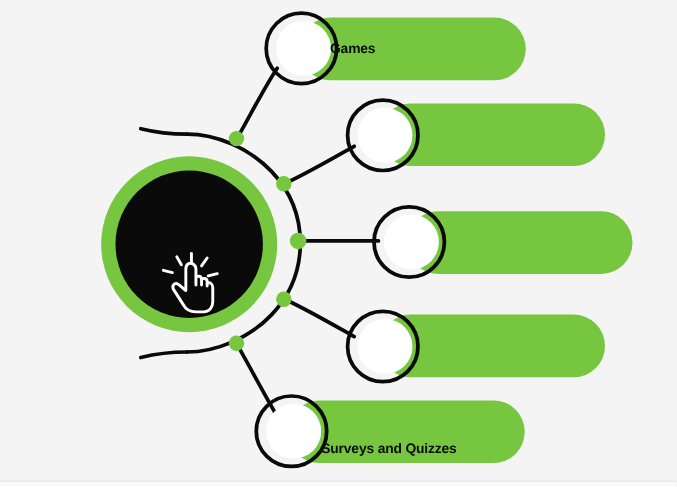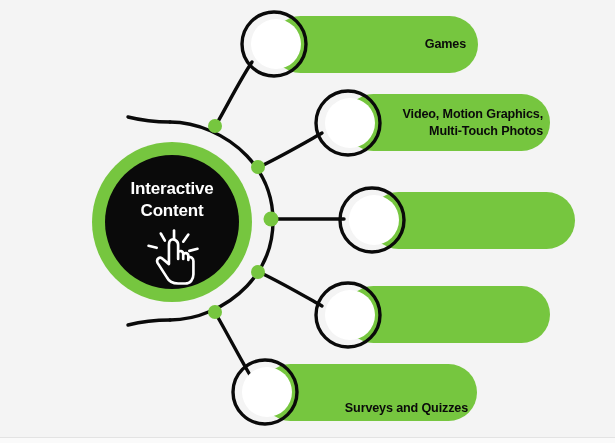--- a/index.html
+++ b/index.html
@@ -25,21 +25,21 @@
     background:#e3e3e3;
   }
   .bottom-strip{
     position:absolute;
     left:0;top:438px;
     width:615px;height:5px;
     background:#fafafa;
   }
   .branch-label{
     position:absolute;
-    text-align:right;
+    text-align:left;
     color:#0a0a0a;
     font-weight:700;
     font-size:12.6px;
     line-height:16.5px;
     letter-spacing:-0.15px;
     font-family:"Liberation Sans", sans-serif;
     white-space:pre-line;
     pointer-events:none;
   }
   .center-label{
@@ -155,27 +155,23 @@
                  C 11 -7, 7 -8, 6 -5
                  L 6 1
                  L 6 -13
                  C 6 -17, 2 -19, -0.5 -18
                  C -2 -17.4, -3 -15.6, -3 -13 Z"></path>
       </g>
     </g>
 
   </svg>
 
-  <div class="center-label" style="left:92px; top:178px; width:160px;">Interactive
-Content</div>
 
   <div class="branch-label" style="left:300px; top:36px; width:166px;">Games</div>
 
-  <div class="branch-label" style="left:371px; top:106px; width:172px;">Video, Motion Graphics,
-Multi-Touch Photos</div>
 
 
 
   <div class="branch-label" style="left:292px; top:400px; width:176px;">Surveys and Quizzes</div>
 
   <div class="bottom-rule"></div>
   <div class="bottom-strip"></div>
 
 </div>
 

